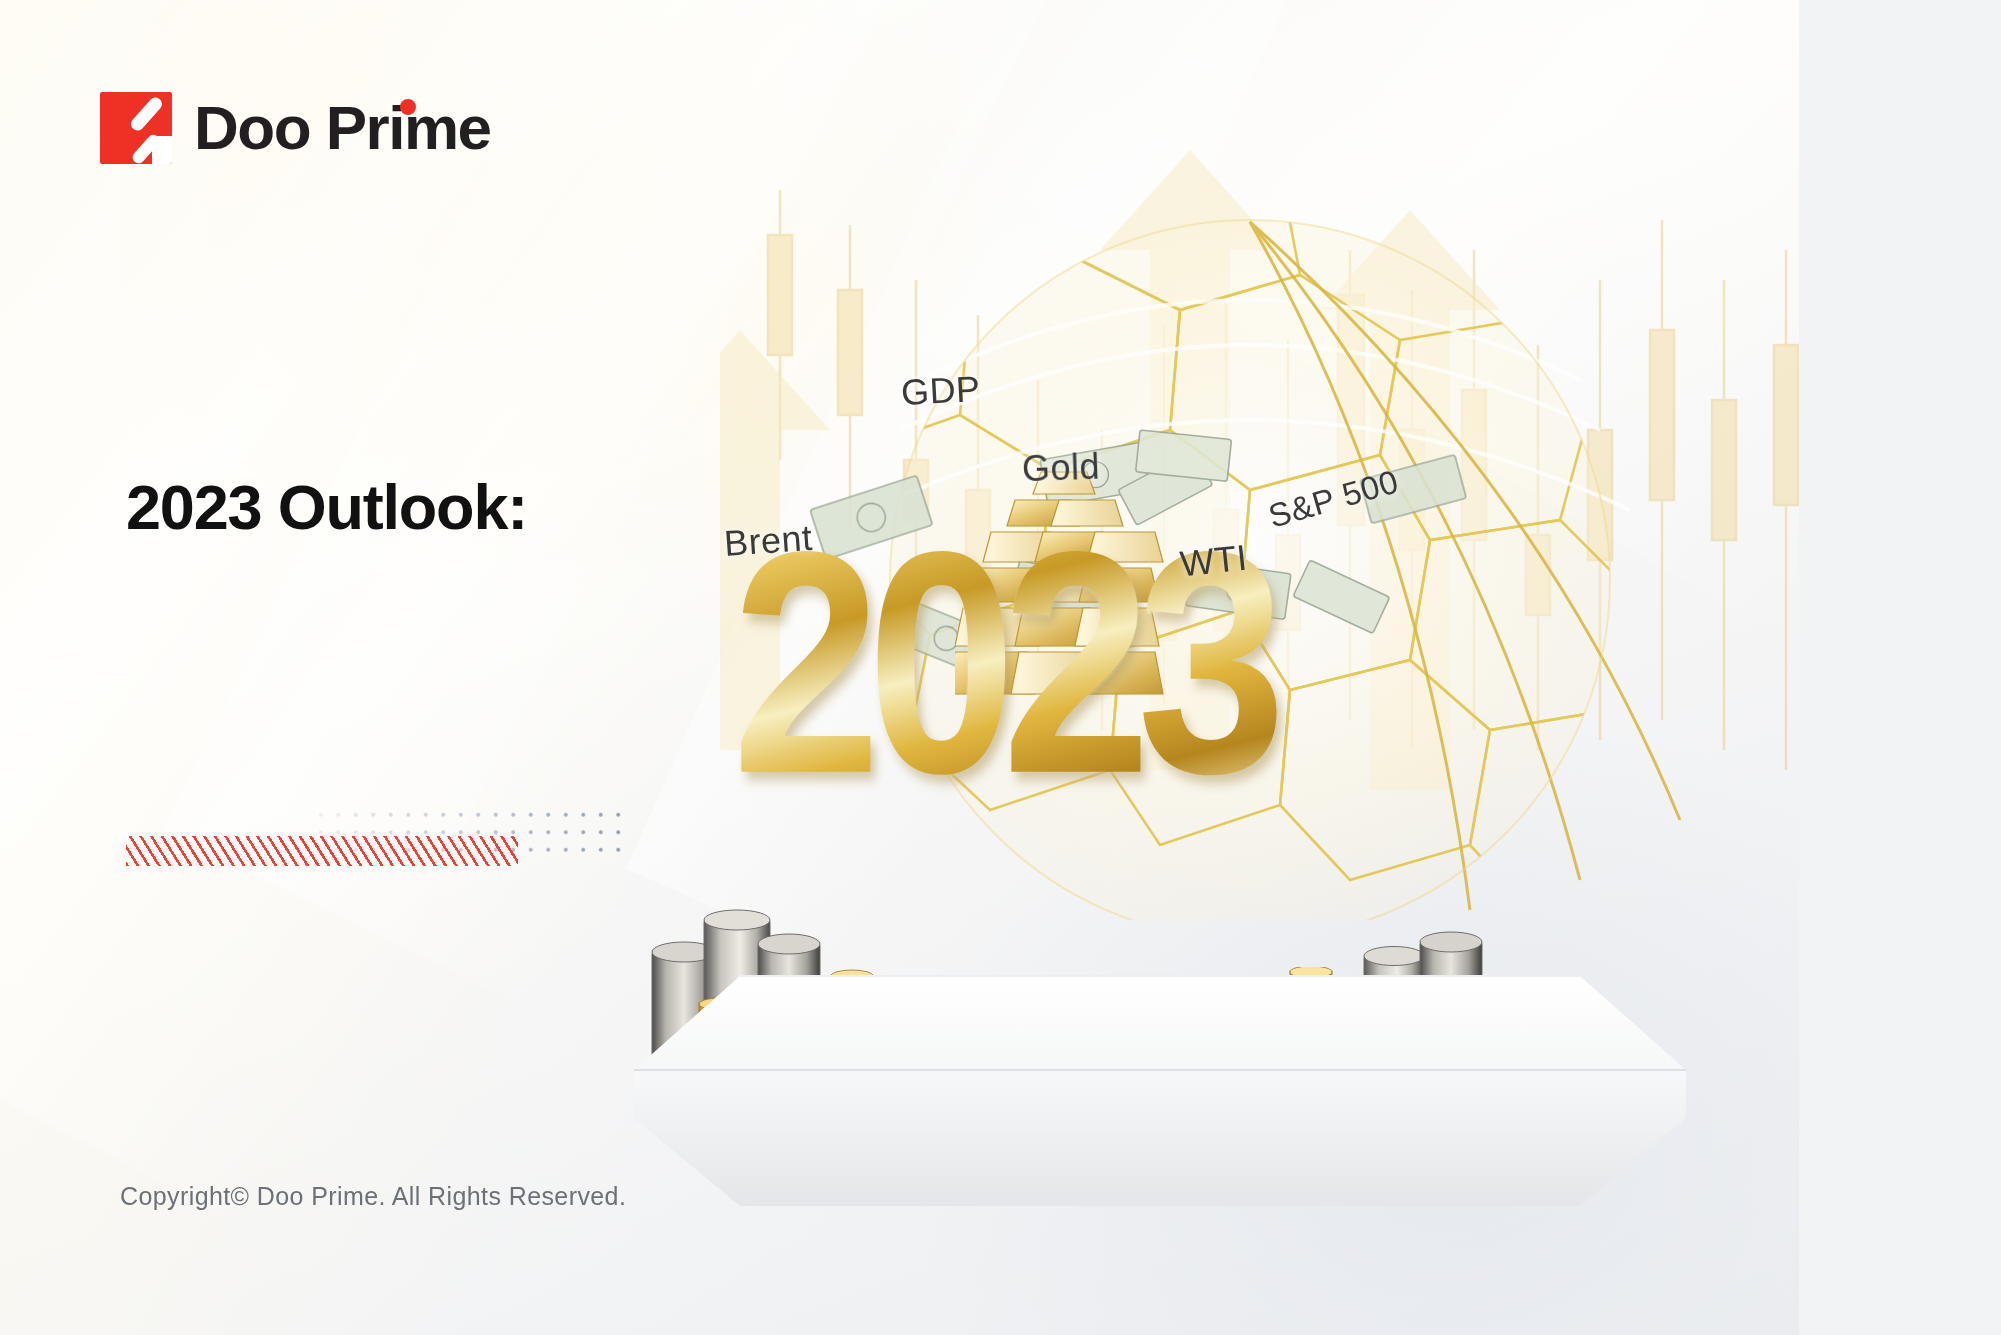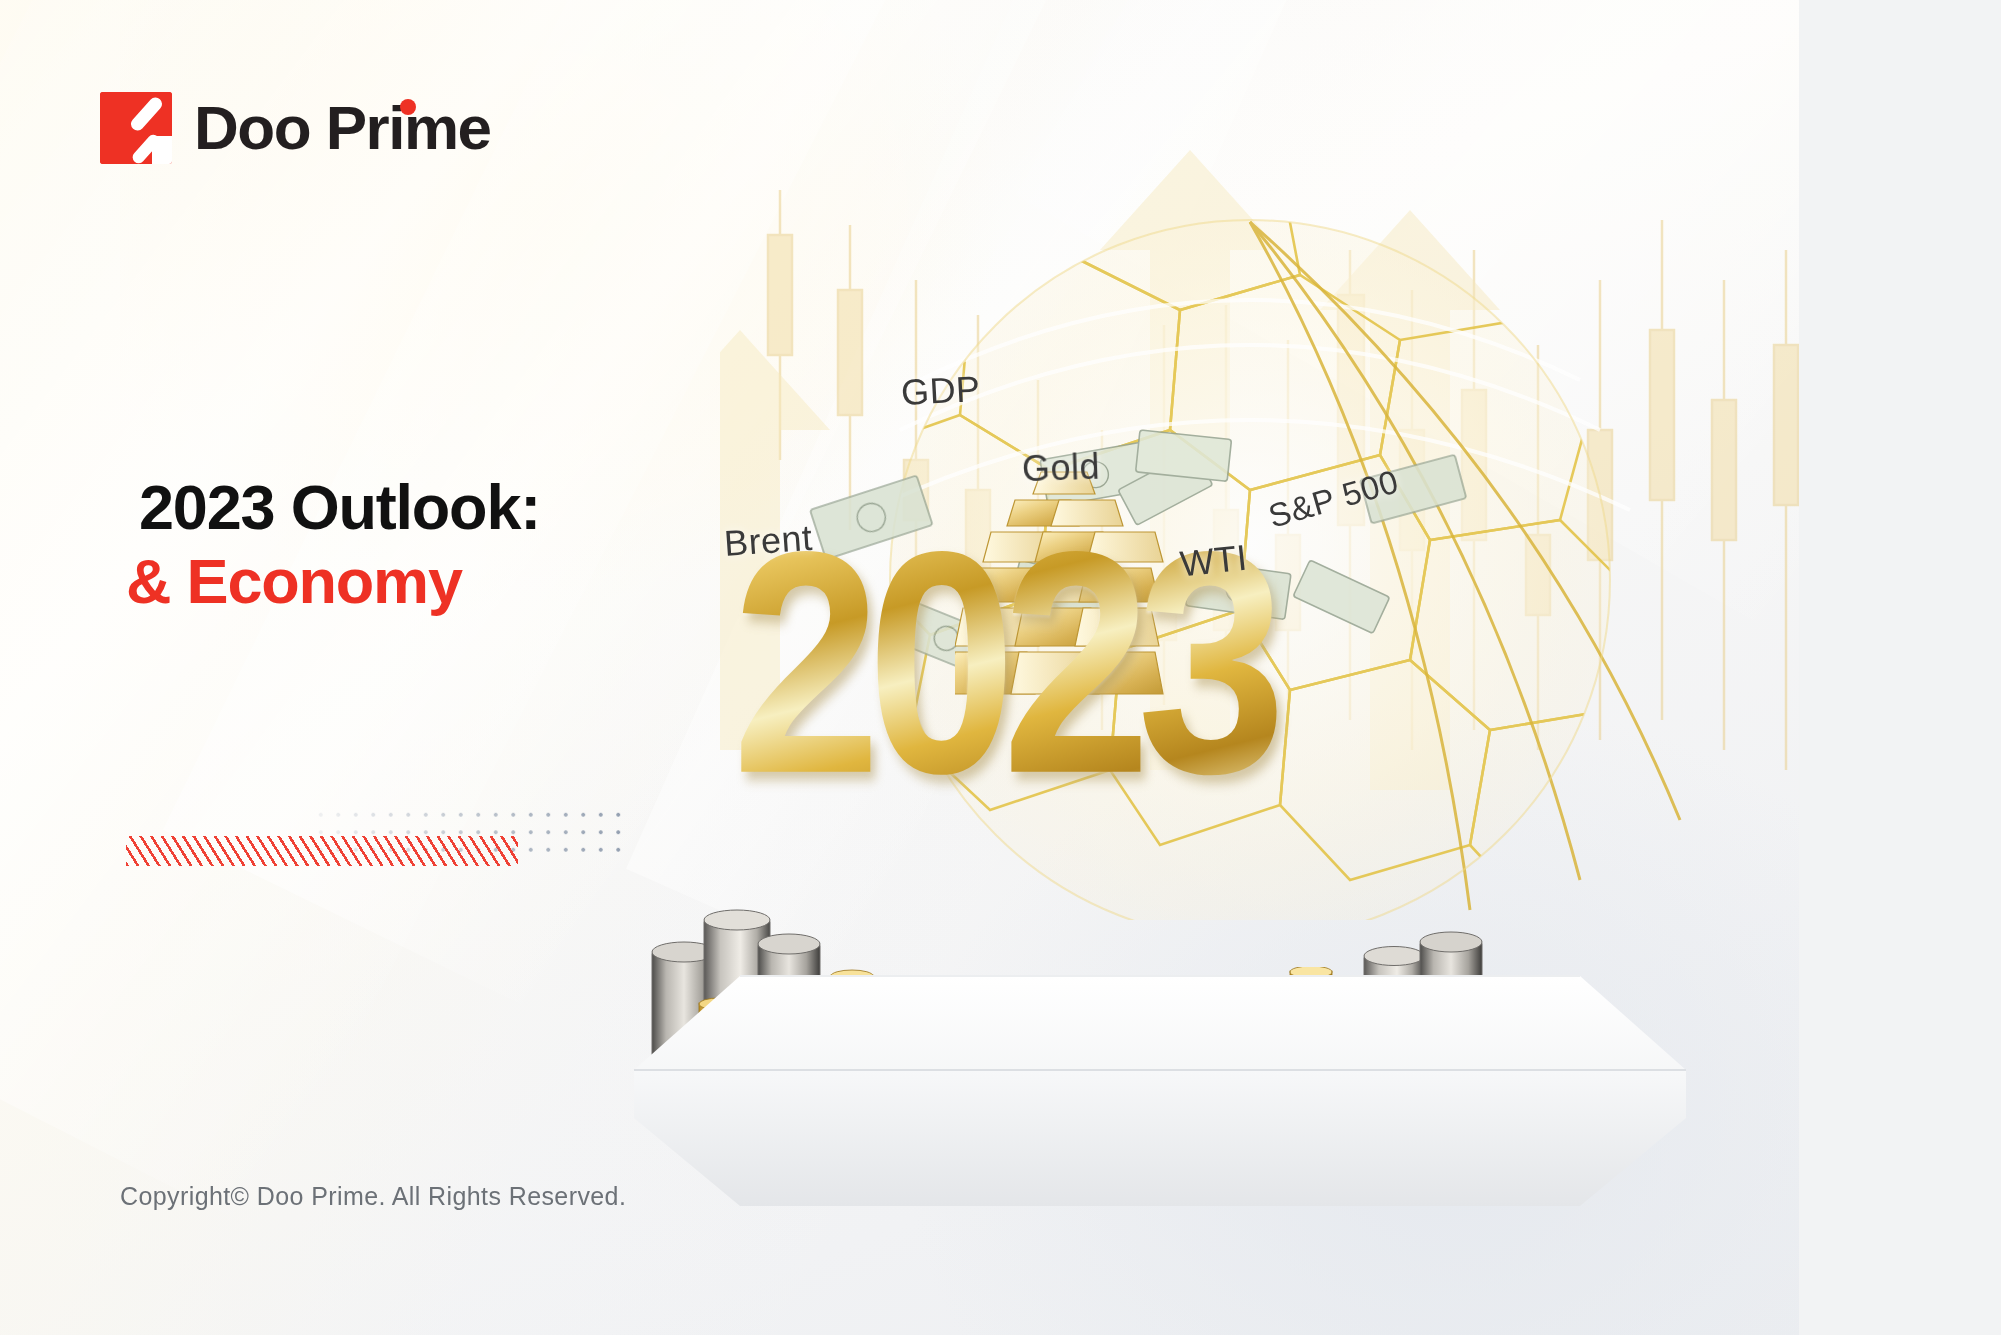--- a/index.html
+++ b/index.html
@@ -36,21 +36,21 @@
 
   
   .logo { position:absolute; left:100px; top:92px; display:flex; align-items:center; gap:22px; }
   .logo-mark { position:relative; width:72px; height:72px; background:#EE3124; border-radius:3px; overflow:hidden; }
   .logo-text { font-size:62px; font-weight:bold; color:#231f20; letter-spacing:-1.5px; line-height:1; position:relative; }
   .logo-dot { position:absolute; width:16px; height:16px; background:#EE3124; border-radius:50%; left:206px; top:2px; }
 
   
   .headline { position:absolute; left:126px; top:470px; }
   .hl-line { font-size:63px; font-weight:bold; line-height:1.18; letter-spacing:-1.2px; white-space:nowrap; }
-  .hl-dark { color:#111111;margin-left:13px; }
+  .hl-dark { color:#111111; }
   .hl-red  { color:#EE3124; }
 
   
   .decor { position:absolute; left:126px; top:806px; width:500px; height:62px; }
   .decor-dots {
     position:absolute; left:186px; top:0px; width:310px; height:52px;
     background-image:radial-gradient(#8e9bad 1.9px, transparent 2.1px);
     background-size:17.5px 17.5px; background-position:0 0;
     -webkit-mask-image:linear-gradient(to right, rgba(0,0,0,.12), rgba(0,0,0,1));
     mask-image:linear-gradient(to right, rgba(0,0,0,.12), rgba(0,0,0,1));
@@ -143,21 +143,20 @@
       </svg>
     </div>
     <div class="logo-text">
       <span>Doo Prime</span>
       <span class="logo-dot"></span>
     </div>
   </div>
 
   <div class="headline">
     <div class="hl-line hl-dark">2023 Outlook:</div>
-    <div class="hl-line hl-red">&amp; Economy</div>
   </div>
 
   <div class="decor">
     <div class="decor-dots"></div>
     <div class="decor-hatch"></div>
   </div>
 
   <div class="footer">Copyright© Doo Prime. All Rights Reserved.</div>
 
   <div class="hero">

